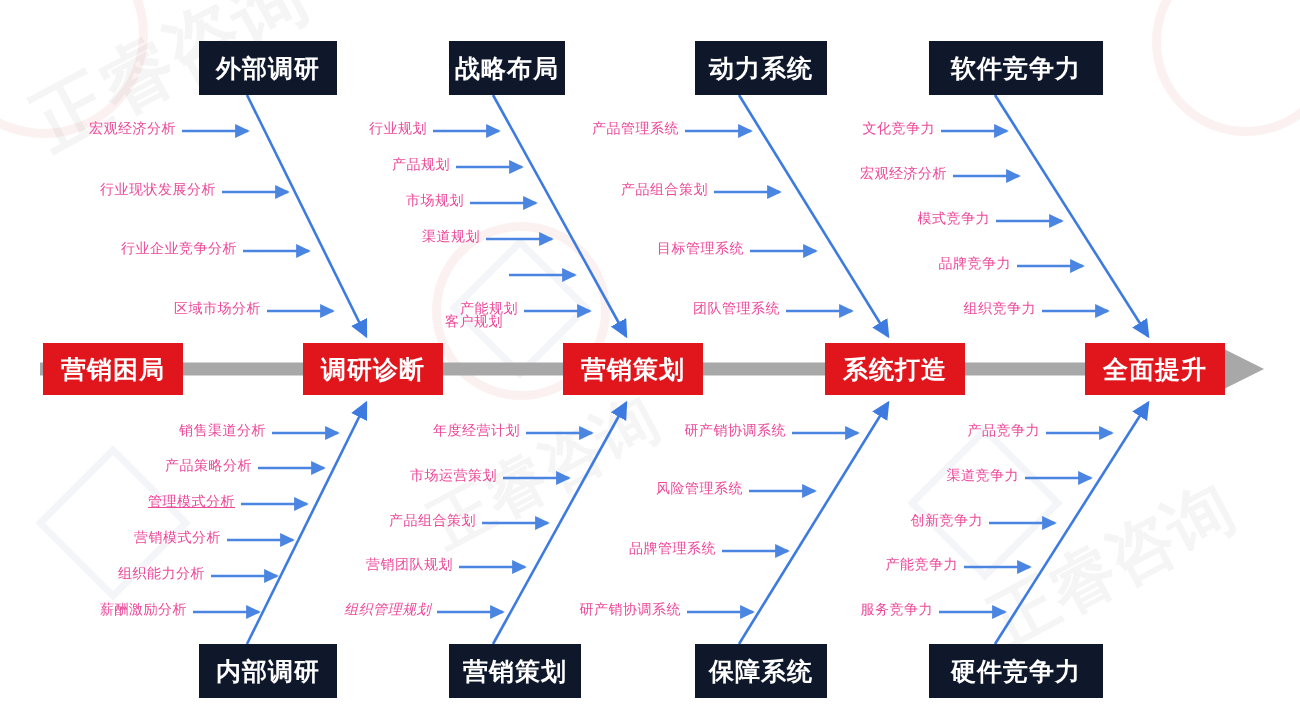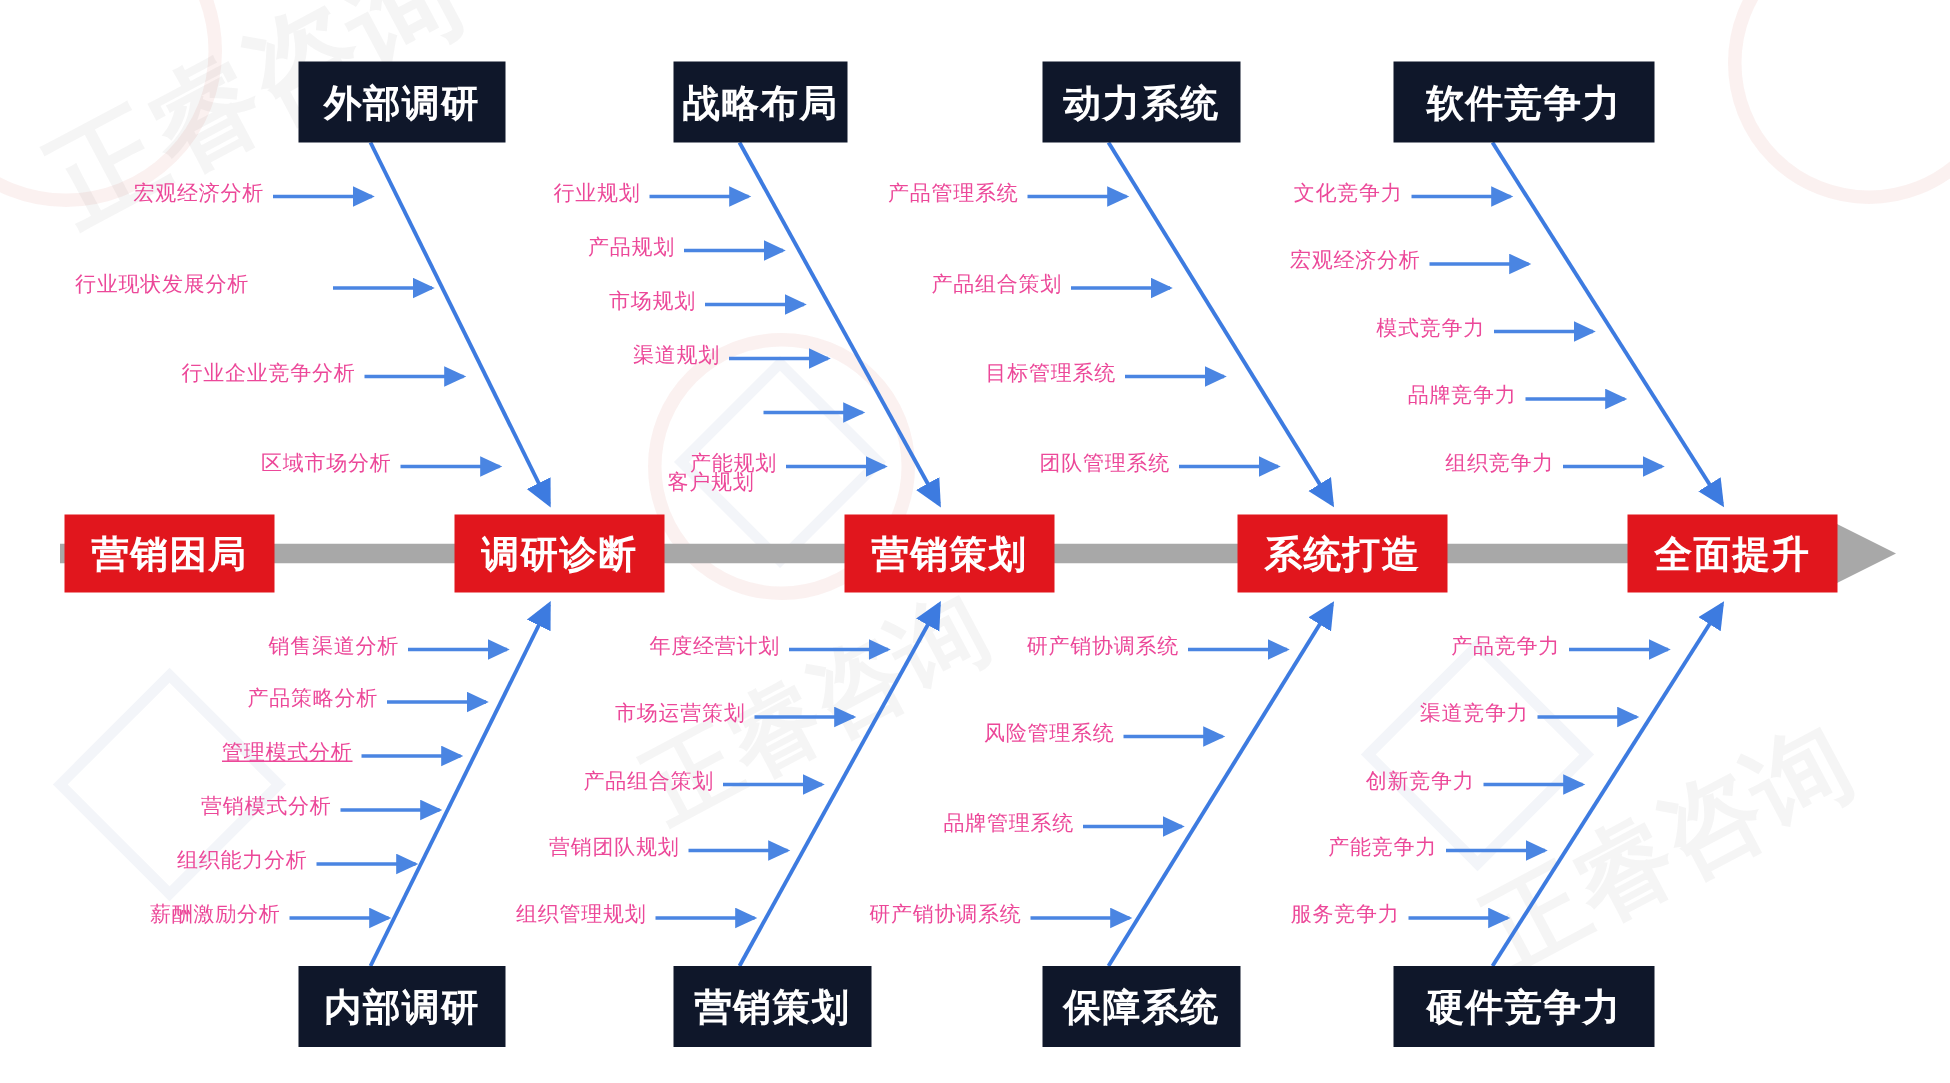--- a/index.html
+++ b/index.html
@@ -176,21 +176,21 @@
     <span>营销策划</span>
   </div>
   <div class="box red" style="left:825px;top:343px;width:140px;height:52px;">
     <span>系统打造</span>
   </div>
   <div class="box red" style="left:1085px;top:343px;width:140px;height:52px;">
     <span>全面提升</span>
   </div>
 
   <div class="lbl r" style="left:0px;top:121px;width:176px;">宏观经济分析</div>
-  <div class="lbl r" style="left:0px;top:182px;width:216px;text-align:center;">行业现状发展分析</div>
+  <div class="lbl r" style="left:0px;top:182px;width:216px;">行业现状发展分析</div>
   <div class="lbl r" style="left:0px;top:241px;width:237px;">行业企业竞争分析</div>
   <div class="lbl r" style="left:0px;top:301px;width:261px;">区域市场分析</div>
 
   <div class="lbl r" style="left:240px;top:121px;width:187px;">行业规划</div>
   <div class="lbl r" style="left:260px;top:157px;width:190px;">产品规划</div>
   <div class="lbl r" style="left:280px;top:193px;width:184px;">市场规划</div>
   <div class="lbl r" style="left:300px;top:229px;width:180px;">渠道规划</div>
   <div class="lbl r" style="left:320px;top:282px;width:183px;margin-top:32px;">客户规划</div>
   <div class="lbl r" style="left:340px;top:301px;width:178px;">产能规划</div>
 
@@ -209,21 +209,21 @@
   <div class="lbl r" style="left:72px;top:458px;width:180px;">产品策略分析</div>
   <div class="lbl r" style="left:55px;top:494px;width:180px;text-decoration:underline;">管理模式分析</div>
   <div class="lbl r" style="left:41px;top:530px;width:180px;">营销模式分析</div>
   <div class="lbl r" style="left:25px;top:566px;width:180px;">组织能力分析</div>
   <div class="lbl r" style="left:7px;top:602px;width:180px;">薪酬激励分析</div>
 
   <div class="lbl r" style="left:340px;top:423px;width:180px;">年度经营计划</div>
   <div class="lbl r" style="left:317px;top:468px;width:180px;">市场运营策划</div>
   <div class="lbl r" style="left:296px;top:513px;width:180px;">产品组合策划</div>
   <div class="lbl r" style="left:273px;top:557px;width:180px;">营销团队规划</div>
-  <div class="lbl r" style="left:251px;top:602px;width:180px;">组织管理规划</div>
+  <div class="lbl r" style="left:251px;top:602px;width:180px;font-style:italic;">组织管理规划</div>
 
   <div class="lbl r" style="left:574px;top:423px;width:212px;">研产销协调系统</div>
   <div class="lbl r" style="left:533px;top:481px;width:210px;">风险管理系统</div>
   <div class="lbl r" style="left:506px;top:541px;width:210px;">品牌管理系统</div>
   <div class="lbl r" style="left:471px;top:602px;width:210px;">研产销协调系统</div>
 
   <div class="lbl r" style="left:865px;top:423px;width:175px;">产品竞争力</div>
   <div class="lbl r" style="left:844px;top:468px;width:175px;">渠道竞争力</div>
   <div class="lbl r" style="left:808px;top:513px;width:175px;">创新竞争力</div>
   <div class="lbl r" style="left:783px;top:557px;width:175px;">产能竞争力</div>

